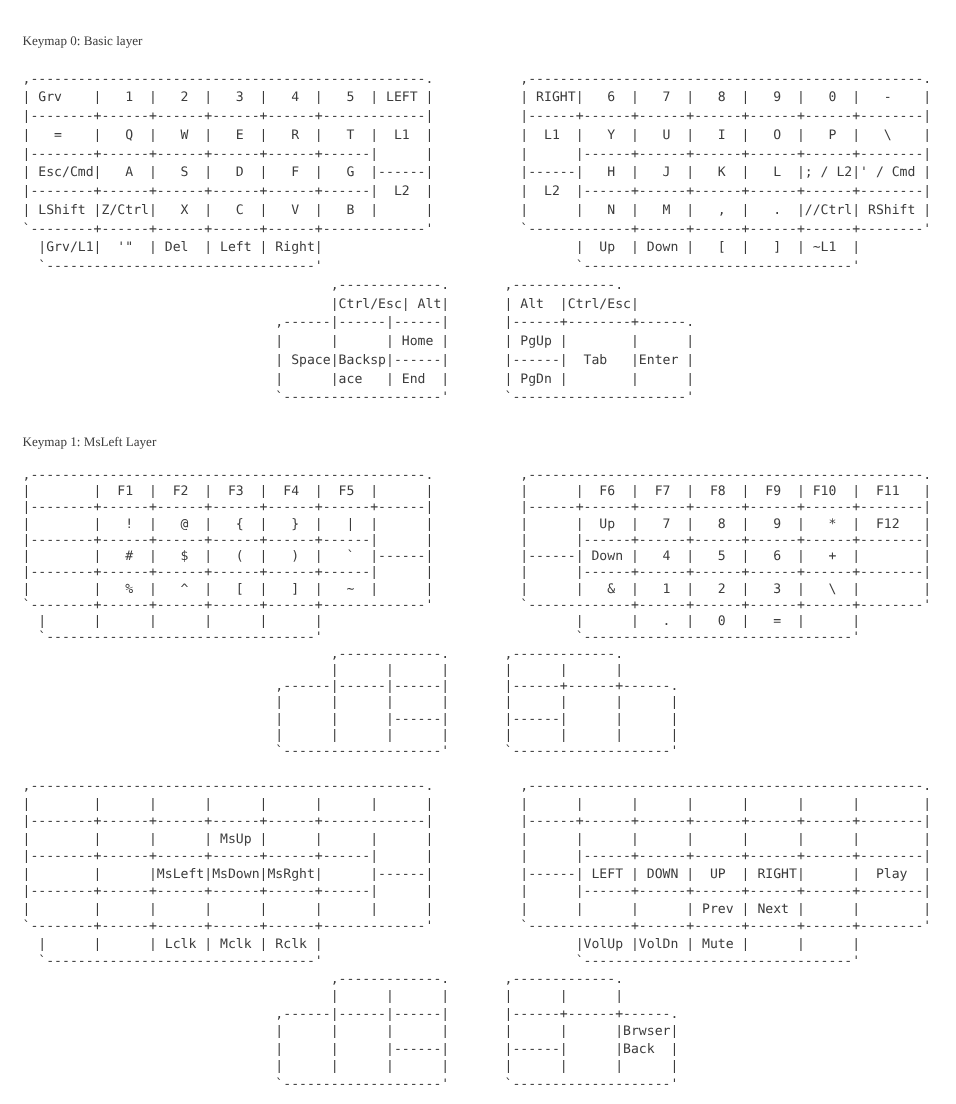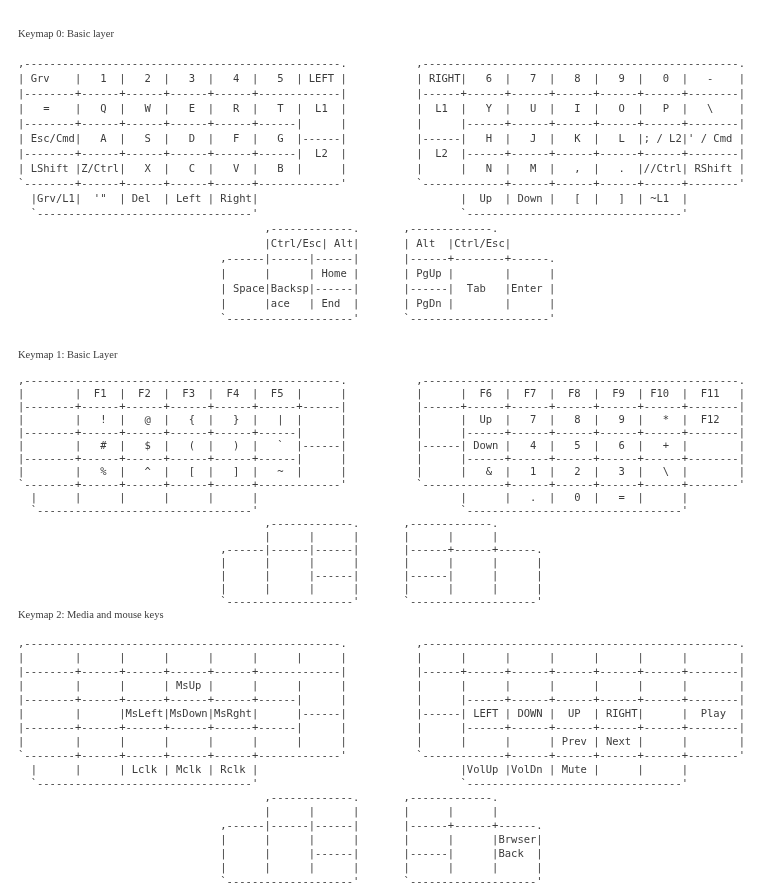--- a/index.html
+++ b/index.html
@@ -58,21 +58,21 @@
                                        ,-------------.       ,-------------.
                                        |Ctrl/Esc| Alt|       | Alt  |Ctrl/Esc|
                                 ,------|------|------|       |------+--------+------.
                                 |      |      | Home |       | PgUp |        |      |
                                 | Space|Backsp|------|       |------|  Tab   |Enter |
                                 |      |ace   | End  |       | PgDn |        |      |
                                 `--------------------'       `----------------------'</pre>
 </div>
 
 <div class="section" id="s1">
-  <div class="km-title">Keymap 1: Basic Layer</div>
+  <div class="km-title">Keymap 1: MsLeft Layer</div>
   <pre class="km-art">,--------------------------------------------------.           ,--------------------------------------------------.
 |        |  F1  |  F2  |  F3  |  F4  |  F5  |      |           |      |  F6  |  F7  |  F8  |  F9  | F10  |  F11   |
 |--------+------+------+------+------+------+------|           |------+------+------+------+------+------+--------|
 |        |   !  |   @  |   {  |   }  |   |  |      |           |      |  Up  |   7  |   8  |   9  |   *  |  F12   |
 |--------+------+------+------+------+------|      |           |      |------+------+------+------+------+--------|
 |        |   #  |   $  |   (  |   )  |   `  |------|           |------| Down |   4  |   5  |   6  |   +  |        |
 |--------+------+------+------+------+------|      |           |      |------+------+------+------+------+--------|
 |        |   %  |   ^  |   [  |   ]  |   ~  |      |           |      |   &amp;  |   1  |   2  |   3  |   \  |        |
 `--------+------+------+------+------+-------------'           `-------------+------+------+------+------+--------'
   |      |      |      |      |      |                                |      |   .  |   0  |   =  |      |
@@ -80,21 +80,20 @@
                                        ,-------------.       ,-------------.
                                        |      |      |       |      |      |
                                 ,------|------|------|       |------+------+------.
                                 |      |      |      |       |      |      |      |
                                 |      |      |------|       |------|      |      |
                                 |      |      |      |       |      |      |      |
                                 `--------------------'       `--------------------'</pre>
 </div>
 
 <div class="section" id="s2">
-  <div class="km-title">Keymap 2: Media and mouse keys</div>
   <pre class="km-art">,--------------------------------------------------.           ,--------------------------------------------------.
 |        |      |      |      |      |      |      |           |      |      |      |      |      |      |        |
 |--------+------+------+------+------+-------------|           |------+------+------+------+------+------+--------|
 |        |      |      | MsUp |      |      |      |           |      |      |      |      |      |      |        |
 |--------+------+------+------+------+------|      |           |      |------+------+------+------+------+--------|
 |        |      |MsLeft|MsDown|MsRght|      |------|           |------| LEFT | DOWN |  UP  | RIGHT|      |  Play  |
 |--------+------+------+------+------+------|      |           |      |------+------+------+------+------+--------|
 |        |      |      |      |      |      |      |           |      |      |      | Prev | Next |      |        |
 `--------+------+------+------+------+-------------'           `-------------+------+------+------+------+--------'
   |      |      | Lclk | Mclk | Rclk |                                |VolUp |VolDn | Mute |      |      |

